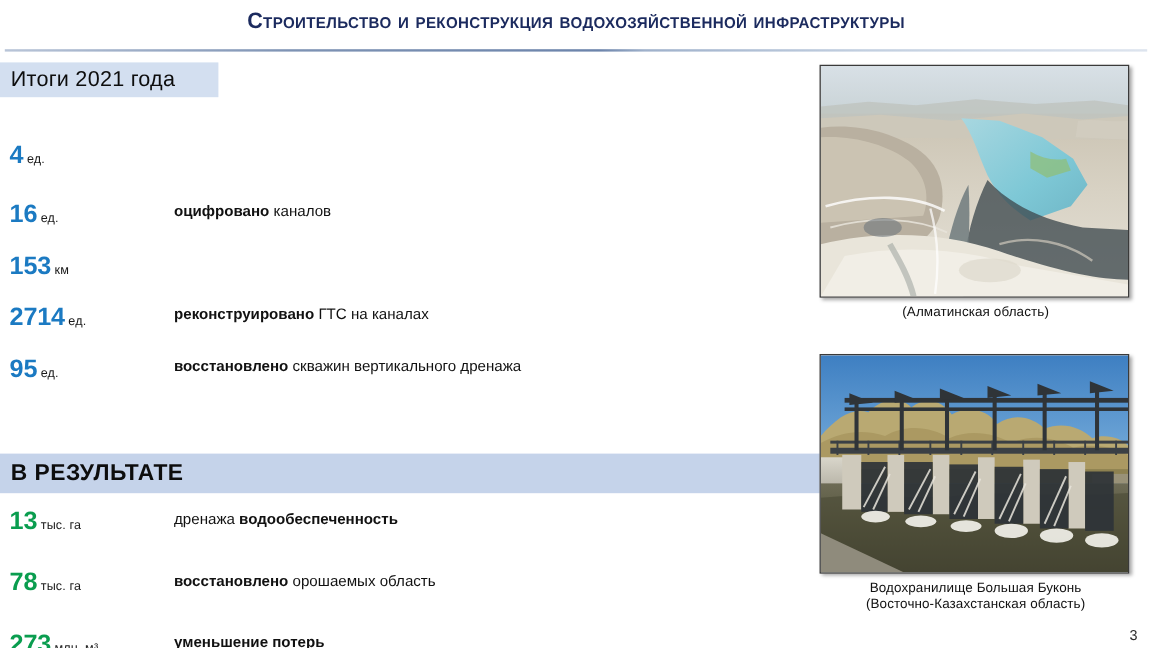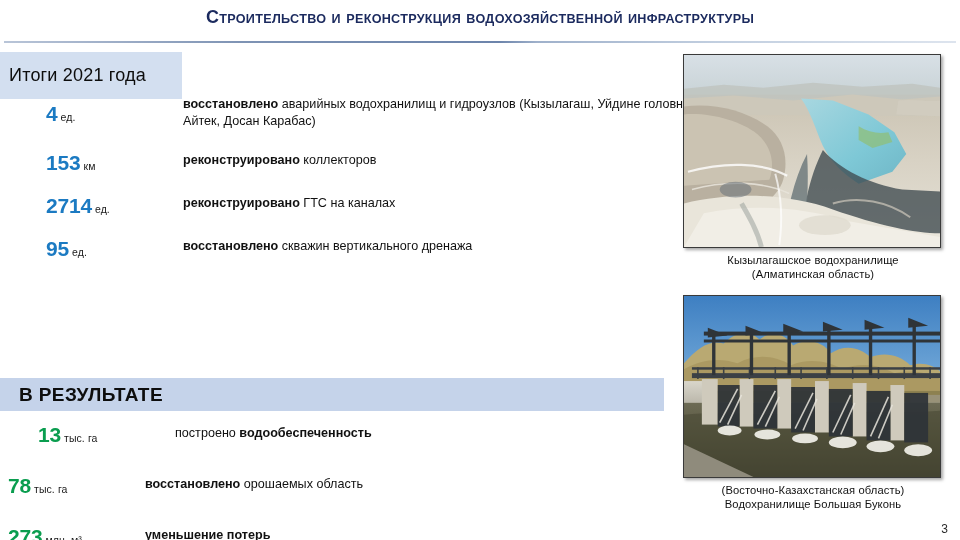--- a/index.html
+++ b/index.html
@@ -64,47 +64,47 @@
   }
   .section-bar.results-bar {
     font-variant: normal;
   }
 
   #bar-year {
     position: absolute;
     top: 0px;
     left: 0px;
     width: 182px;
-    height: 47px;
+    height: 29px;
     padding-left: 9px;
     background: #d3dff0;
     font-size: 18px;
     font-weight: normal;
     letter-spacing: 0.2px;
   }
 
   #bar-results {
     position: absolute;
     top: 326px;
     left: 0px;
-    width: 664px;
+    width: 716px;
     height: 33px;
-    padding-left: 19px;
+    padding-left: 9px;
     background: #c5d3ea;
     font-size: 19px;
     letter-spacing: 0.4px;
   }
 
   
   .rows {
     position: absolute;
     left: 0;
     width: 664px;
   }
-  #rows-main { top: 38px; margin-left: 38px; }
+  #rows-main { top: 54px; }
   #rows-results { top: 364px; }
 
   .stat-row {
     position: relative;
     display: flex;
     align-items: flex-start;
     width: 664px;
   }
 
   .stat-value {
@@ -147,21 +147,21 @@
   .r5 { height: 41px; padding-top: 2px; }
   .r6 { height: 40px; padding-top: 2px; }
 
   .r0 .stat-value { padding-top: 9px; }
   .r1 .stat-value, .r2 .stat-value, .r3 .stat-value,
   .r4 .stat-value, .r5 .stat-value, .r6 .stat-value { padding-top: 4px; }
   .r0 .stat-text { padding-top: 2px; }
   .r1 .stat-text, .r2 .stat-text, .r3 .stat-text,
   .r4 .stat-text, .r5 .stat-text, .r6 .stat-text { padding-top: 4px; }
 
-  .g0 { height: 47px; padding-top: 4px; margin-left: 30px; }
+  .g0 { height: 47px; padding-top: 4px; }
   .g1 { height: 47px; padding-top: 4px; }
   .g2 { height: 47px; padding-top: 4px; }
   .g0 .stat-value, .g1 .stat-value, .g2 .stat-value { padding-top: 4px; }
   .g0 .stat-text, .g1 .stat-text, .g2 .stat-text { padding-top: 5px; }
 
   
   .photo-frame {
     position: absolute;
     box-sizing: border-box;
     border: 1px solid #3a3a3a;
@@ -205,31 +205,35 @@
 <div class="left-col">
 
   <div class="section-bar" id="bar-year">Итоги 2021 года</div>
 
   <div class="rows" id="rows-main">
 
     <div class="stat-row blue r0">
       <div class="stat-value">
         <span class="stat-num">4</span><span class="stat-unit">ед.</span>
       </div>
-      <div class="stat-text"><b>восстановлено</b><span> аварийных водохранилищ и гидроузлов (Кызылагаш, Уйдине головной, Айтек, Досан Карабас)</span></div>
-    </div>
-
-
-
+    </div>
+
+
+
+    <div class="stat-row blue r3">
+      <div class="stat-value">
+        <span class="stat-num">16</span><span class="stat-unit">ед.</span>
+      </div>
+      <div class="stat-text"><b>оцифровано</b><span> каналов</span></div>
+    </div>
 
     <div class="stat-row blue r4">
       <div class="stat-value">
         <span class="stat-num">153</span><span class="stat-unit">км</span>
       </div>
-      <div class="stat-text"><b>реконструировано</b><span> коллекторов</span></div>
     </div>
 
     <div class="stat-row blue r5">
       <div class="stat-value">
         <span class="stat-num">2714</span><span class="stat-unit">ед.</span>
       </div>
       <div class="stat-text"><b>реконструировано</b><span> ГТС на каналах</span></div>
     </div>
 
     <div class="stat-row blue r6">
@@ -242,21 +246,21 @@
   </div>
 
   <div class="section-bar results-bar" id="bar-results">В РЕЗУЛЬТАТЕ</div>
 
   <div class="rows" id="rows-results">
 
     <div class="stat-row green g0">
       <div class="stat-value">
         <span class="stat-num">13</span><span class="stat-unit">тыс. га</span>
       </div>
-      <div class="stat-text"><span>построено </span><b>водообеспеченность</b><span></span></div>
+      <div class="stat-text"><span>дренажа </span><b>водообеспеченность</b><span></span></div>
     </div>
 
     <div class="stat-row green g1">
       <div class="stat-value">
         <span class="stat-num">78</span><span class="stat-unit">тыс. га</span>
       </div>
       <div class="stat-text"><span></span><b>восстановлено</b><span> орошаемых область</span></div>
     </div>
 
     <div class="stat-row green g2">
@@ -304,21 +308,20 @@
     <path d="M92 120 C98 142 100 164 96 192" stroke="#ffffff" stroke-width="2" fill="none" opacity="0.7"></path>
     <path d="M58 150 C66 164 74 178 78 194" stroke="#9aa39d" stroke-width="5" fill="none" opacity="0.55"></path>
     <ellipse cx="52" cy="136" rx="16" ry="8" fill="#6a737a" opacity="0.55"></ellipse>
     <path d="M150 150 C176 142 206 148 228 164" stroke="#cfc9bc" stroke-width="2" fill="none" opacity="0.7"></path>
     <ellipse cx="142" cy="172" rx="26" ry="10" fill="#ddd8cc" opacity="0.7"></ellipse>
     <path d="M216 46 C232 44 246 48 258 46 L258 62 L214 60 Z" fill="#d2cdc0" opacity="0.8"></path>
   </svg>
 </div>
 
 <div class="photo-caption" id="caption-1">
-  <div>Кызылагашское  водохранилище</div>
   <div>(Алматинская область)</div>
 </div>
 
 <div class="photo-frame" id="photo-2">
   <svg class="photo-svg" viewBox="0 0 258 183" preserveAspectRatio="none">
     <defs>
       <linearGradient id="sky2" x1="0" y1="0" x2="0" y2="1">
         <stop offset="0%" stop-color="#3e7fc2"></stop>
         <stop offset="55%" stop-color="#7bb0dc"></stop>
         <stop offset="100%" stop-color="#b7d4ea"></stop>
@@ -417,17 +420,17 @@
       <ellipse cx="84" cy="140" rx="13" ry="5"></ellipse>
       <ellipse cx="122" cy="144" rx="13" ry="5"></ellipse>
       <ellipse cx="160" cy="148" rx="14" ry="6"></ellipse>
       <ellipse cx="198" cy="152" rx="14" ry="6"></ellipse>
       <ellipse cx="236" cy="156" rx="14" ry="6"></ellipse>
     </g>
   </svg>
 </div>
 
 <div class="photo-caption" id="caption-2">
+  <div>Водохранилище  Большая Буконь</div>
   <div>(Восточно-Казахстанская  область)</div>
-  <div>Водохранилище  Большая Буконь</div>
 </div>
 
 <div class="page-number">3</div>
 
 </body></html>

